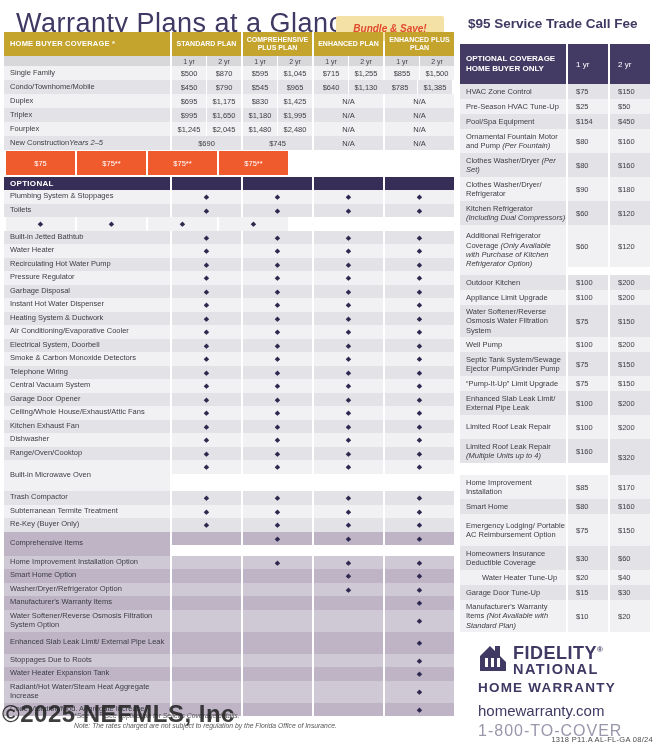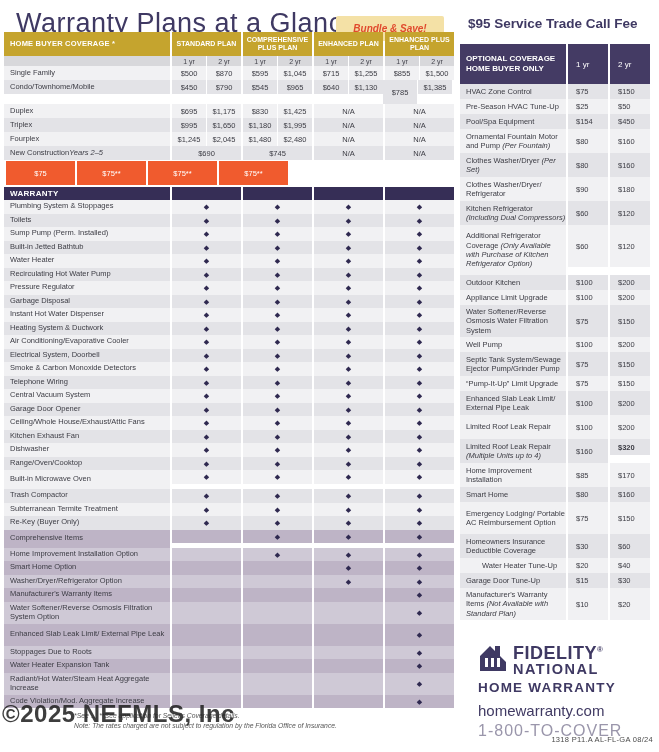--- a/index.html
+++ b/index.html
@@ -108,21 +108,21 @@
       <div class="cell sub price-txt g-l" style="height: 14px; margin-left: 1px;">$1,500</div>
     </div>
     <div class="lt-row">
       <div class="cell lbl row-lbl g-d" style="height: 14px;">Condo/Townhome/Mobile</div>
       <div class="cell sub price-txt g-d" style="height: 14px; margin-left: 2px;">$450</div>
       <div class="cell sub price-txt g-d" style="height: 14px; margin-left: 1px;">$790</div>
       <div class="cell sub price-txt g-d" style="height: 14px; margin-left: 2px;">$545</div>
       <div class="cell sub price-txt g-d" style="height: 14px; margin-left: 1px;">$965</div>
       <div class="cell sub price-txt g-d" style="height: 14px; margin-left: 2px;">$640</div>
       <div class="cell sub price-txt g-d" style="height: 14px; margin-left: 1px;">$1,130</div>
-      <div class="cell sub price-txt g-d" style="height: 24px; margin-left: 0;">$785</div>
+      <div class="cell sub price-txt g-d" style="height: 14px; margin-left: 0;">$785</div>
       <div class="cell sub price-txt g-d" style="height: 14px; margin-left: 1px;">$1,385</div>
     </div>
     <div class="lt-row">
       <div class="cell lbl row-lbl g-l" style="height: 14px;">Duplex</div>
       <div class="cell sub price-txt g-l" style="height: 14px; margin-left: 2px;">$695</div>
       <div class="cell sub price-txt g-l" style="height: 14px; margin-left: 1px;">$1,175</div>
       <div class="cell sub price-txt g-l" style="height: 14px; margin-left: 2px;">$830</div>
       <div class="cell sub price-txt g-l" style="height: 14px; margin-left: 1px;">$1,425</div>
       <div class="cell grp price-txt g-l" style="height: 14px;">N/A</div>
       <div class="cell grp price-txt g-l" style="height: 14px;">N/A</div>
@@ -152,21 +152,21 @@
       <div class="cell grp price-txt g-d" style="height: 14px;">N/A</div>
       <div class="cell grp price-txt g-d" style="height: 14px;">N/A</div>
     </div>
     <div class="lt-row" style="margin-top: 1px;">
       <div class="cell grp seller price-txt" style="height: 24px;">$75</div>
       <div class="cell grp seller price-txt" style="height: 24px;">$75**</div>
       <div class="cell grp seller price-txt" style="height: 24px;">$75**</div>
       <div class="cell grp seller price-txt" style="height: 24px;">$75**</div>
     </div>
     <div class="lt-row" style="margin-top: 2px;">
-      <div class="cell lbl band" style="height: 13px;">WARRANTY</div>
+      <div class="cell lbl band" style="height: 13px;">OPTIONAL</div>
       <div class="cell grp band" style="height: 13px;"></div>
       <div class="cell grp band" style="height: 13px;"></div>
       <div class="cell grp band" style="height: 13px;"></div>
       <div class="cell grp band" style="height: 13px;"></div>
     </div>
     <div class="lt-row">
       <div class="cell lbl row-lbl g-l" style="height: 13.5px;">Plumbing System &amp; Stoppages</div>
       <div class="cell grp g-l" style="height: 13.5px;">
         <span class="diamond">◆</span>
       </div>
@@ -189,21 +189,20 @@
         <span class="diamond">◆</span>
       </div>
       <div class="cell grp g-d" style="height: 13.5px;">
         <span class="diamond">◆</span>
       </div>
       <div class="cell grp g-d" style="height: 13.5px;">
         <span class="diamond">◆</span>
       </div>
     </div>
     <div class="lt-row">
-      <div class="cell lbl row-lbl g-l" style="height: 13.5px;">Sump Pump (Perm. Installed)</div>
       <div class="cell grp g-l" style="height: 13.5px;">
         <span class="diamond">◆</span>
       </div>
       <div class="cell grp g-l" style="height: 13.5px;">
         <span class="diamond">◆</span>
       </div>
       <div class="cell grp g-l" style="height: 13.5px;">
         <span class="diamond">◆</span>
       </div>
       <div class="cell grp g-l" style="height: 13.5px;">
@@ -459,21 +458,21 @@
         <span class="diamond">◆</span>
       </div>
       <div class="cell grp g-d" style="height: 13.5px;">
         <span class="diamond">◆</span>
       </div>
       <div class="cell grp g-d" style="height: 13.5px;">
         <span class="diamond">◆</span>
       </div>
     </div>
     <div class="lt-row">
-      <div class="cell lbl row-lbl g-l" style="height: 19px;">Built-in Microwave Oven</div>
+      <div class="cell lbl row-lbl g-l" style="height: 31px;">Built-in Microwave Oven</div>
       <div class="cell grp g-l" style="height: 13.5px;">
         <span class="diamond">◆</span>
       </div>
       <div class="cell grp g-l" style="height: 13.5px;">
         <span class="diamond">◆</span>
       </div>
       <div class="cell grp g-l" style="height: 13.5px;">
         <span class="diamond">◆</span>
       </div>
       <div class="cell grp g-l" style="height: 13.5px;">
@@ -519,21 +518,21 @@
         <span class="diamond">◆</span>
       </div>
       <div class="cell grp g-d" style="height: 13.5px;">
         <span class="diamond">◆</span>
       </div>
       <div class="cell grp g-d" style="height: 13.5px;">
         <span class="diamond">◆</span>
       </div>
     </div>
     <div class="lt-row">
-      <div class="cell lbl row-lbl p-d" style="height: 18px;">Comprehensive Items</div>
+      <div class="cell lbl row-lbl p-d" style="height: 24px;">Comprehensive Items</div>
       <div class="cell grp p-d" style="height: 13.5px;"></div>
       <div class="cell grp p-d" style="height: 13.5px;">
         <span class="diamond">◆</span>
       </div>
       <div class="cell grp p-d" style="height: 13.5px;">
         <span class="diamond">◆</span>
       </div>
       <div class="cell grp p-d" style="height: 13.5px;">
         <span class="diamond">◆</span>
       </div>
@@ -760,21 +759,21 @@
         <span>Limited Roof Leak Repair</span>
       </div>
       <div class="cell rt-col g-l" style="height: 24px;">$100</div>
       <div class="cell rt-col g-l" style="height: 24px;">$200</div>
     </div>
     <div class="rt-row">
       <div class="cell rt-lbl g-d" style="height: 24px;">
         <span>Limited Roof Leak Repair <i class="note-i">(Multiple Units up to 4)</i></span>
       </div>
       <div class="cell rt-col g-d" style="height: 24px;">$160</div>
-      <div class="cell rt-col g-d" style="height: 16px; font-weight: bold;">$320</div>
+      <div class="cell rt-col g-d" style="height: 36px;">$320</div>
     </div>
     <div class="rt-row">
       <div class="cell rt-lbl g-l" style="height: 24px;">
         <span>Home Improvement Installation</span>
       </div>
       <div class="cell rt-col g-l" style="height: 24px;">$85</div>
       <div class="cell rt-col g-l" style="height: 24px;">$170</div>
     </div>
     <div class="rt-row">
       <div class="cell rt-lbl g-d" style="height: 15px;">

